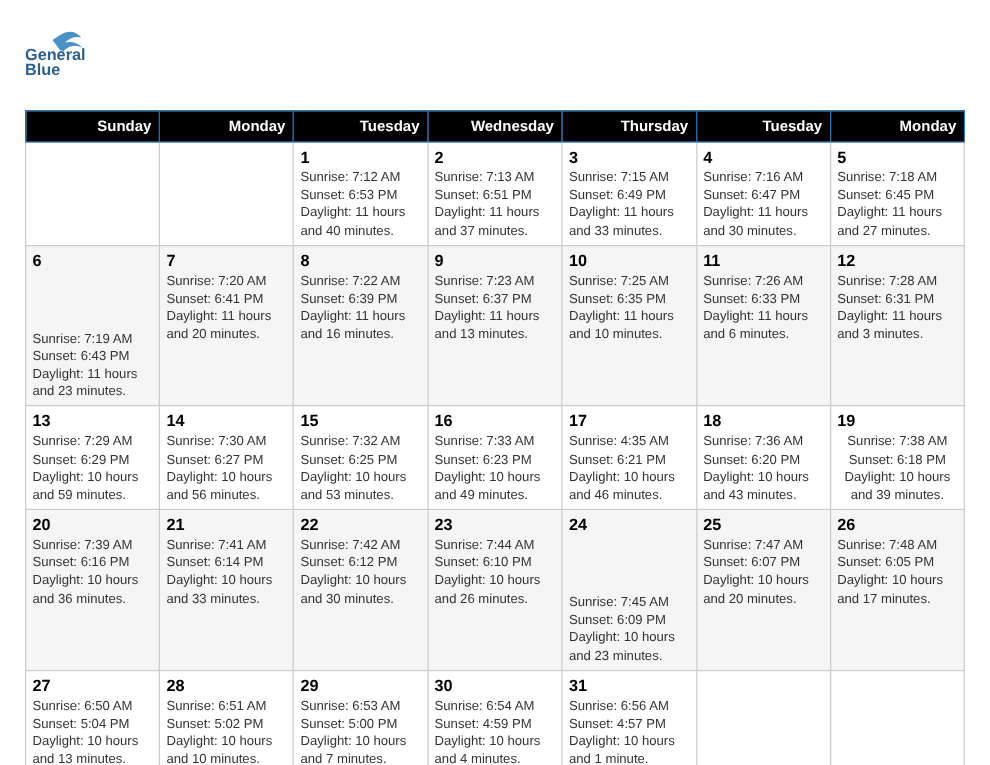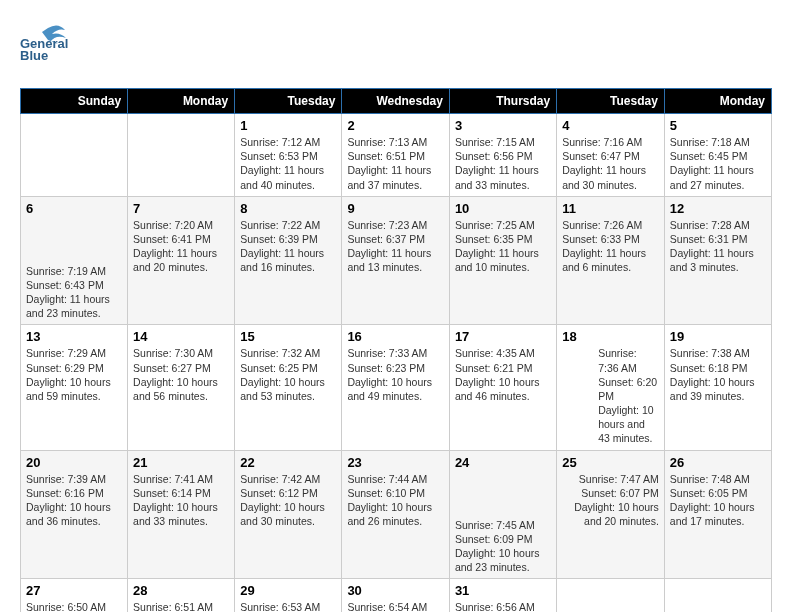--- a/index.html
+++ b/index.html
@@ -116,21 +116,21 @@
         </td>
         <td>
           <span class="day-num">2</span>
           <div class="day-info" style="white-space: pre-line;">Sunrise: 7:13 AM
 Sunset: 6:51 PM
 Daylight: 11 hours and 37 minutes.</div>
         </td>
         <td>
           <span class="day-num">3</span>
           <div class="day-info" style="white-space: pre-line;">Sunrise: 7:15 AM
-Sunset: 6:56 PM
+Sunset: 6:49 PM
 Daylight: 11 hours and 33 minutes.</div>
         </td>
         <td>
           <span class="day-num">4</span>
           <div class="day-info" style="white-space: pre-line;">Sunrise: 7:16 AM
 Sunset: 6:47 PM
 Daylight: 11 hours and 30 minutes.</div>
         </td>
         <td>
           <span class="day-num">5</span>
@@ -209,27 +209,27 @@
 Daylight: 10 hours and 49 minutes.</div>
         </td>
         <td>
           <span class="day-num">17</span>
           <div class="day-info" style="white-space: pre-line;">Sunrise: 4:35 AM
 Sunset: 6:21 PM
 Daylight: 10 hours and 46 minutes.</div>
         </td>
         <td>
           <span class="day-num">18</span>
-          <div class="day-info" style="white-space: pre-line; margin-left: 36px;">Sunrise: 7:36 AM
+          <div class="day-info" style="white-space: pre-line;">Sunrise: 7:36 AM
 Sunset: 6:20 PM
 Daylight: 10 hours and 43 minutes.</div>
         </td>
         <td>
           <span class="day-num">19</span>
-          <div class="day-info" style="white-space: pre-line;">Sunrise: 7:38 AM
+          <div class="day-info" style="white-space: pre-line; text-align: center;">Sunrise: 7:38 AM
 Sunset: 6:18 PM
 Daylight: 10 hours and 39 minutes.</div>
         </td>
       </tr>
       <tr class="row-shaded">
         <td>
           <span class="day-num">20</span>
           <div class="day-info" style="white-space: pre-line;">Sunrise: 7:39 AM
 Sunset: 6:16 PM
 Daylight: 10 hours and 36 minutes.</div>
@@ -253,21 +253,21 @@
 Daylight: 10 hours and 26 minutes.</div>
         </td>
         <td>
           <span class="day-num">24</span>
           <div class="day-info" style="white-space: pre-line; margin-top: 48px;">Sunrise: 7:45 AM
 Sunset: 6:09 PM
 Daylight: 10 hours and 23 minutes.</div>
         </td>
         <td>
           <span class="day-num">25</span>
-          <div class="day-info" style="white-space: pre-line; text-align: right;">Sunrise: 7:47 AM
+          <div class="day-info" style="white-space: pre-line;">Sunrise: 7:47 AM
 Sunset: 6:07 PM
 Daylight: 10 hours and 20 minutes.</div>
         </td>
         <td>
           <span class="day-num">26</span>
           <div class="day-info" style="white-space: pre-line;">Sunrise: 7:48 AM
 Sunset: 6:05 PM
 Daylight: 10 hours and 17 minutes.</div>
         </td>
       </tr>

